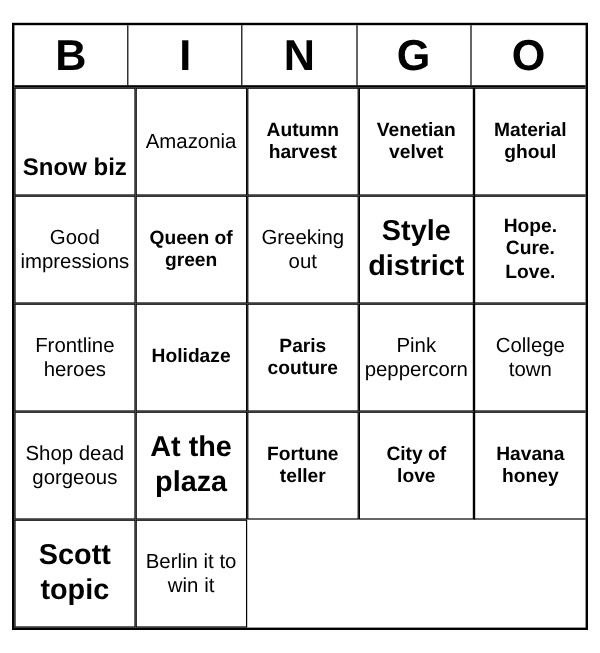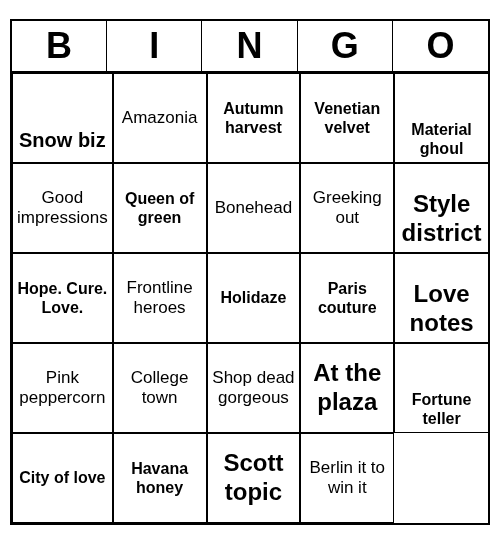--- a/index.html
+++ b/index.html
@@ -53,21 +53,20 @@
       align-items: center;
       justify-content: center;
       text-align: center;
       padding: 4px;
       min-height: 90px;
       position: relative;
     }
 
     .bingo-cell:nth-child(5n) {
       border-right: none;
-      align-items: flex-end;
     }
 
     .bingo-cell-text {
       line-height: 1.2;
     }
 
     .large-text {
       font-size: 20px;
       font-weight: bold;
       margin-top: 44px;
@@ -114,42 +113,36 @@
       <div class="bingo-cell">
         <span class="bingo-cell-text medium-text">Material ghoul</span>
       </div>
       <div class="bingo-cell">
         <span class="bingo-cell-text small-text">Good impressions</span>
       </div>
       <div class="bingo-cell">
         <span class="bingo-cell-text medium-text">Queen of green</span>
       </div>
       <div class="bingo-cell">
-        <span class="bingo-cell-text small-text">Bonehead</span>
-      </div>
-      <div class="bingo-cell">
         <span class="bingo-cell-text small-text">Greeking out</span>
       </div>
       <div class="bingo-cell">
         <span class="bingo-cell-text very-large-text">Style district</span>
       </div>
       <div class="bingo-cell">
         <span class="bingo-cell-text medium-text">Hope. Cure. Love.</span>
       </div>
       <div class="bingo-cell">
         <span class="bingo-cell-text small-text">Frontline heroes</span>
       </div>
       <div class="bingo-cell">
         <span class="bingo-cell-text medium-text">Holidaze</span>
       </div>
       <div class="bingo-cell">
         <span class="bingo-cell-text medium-text">Paris couture</span>
-      </div>
-      <div class="bingo-cell">
-        <span class="bingo-cell-text very-large-text">Love notes</span>
       </div>
       <div class="bingo-cell">
         <span class="bingo-cell-text small-text">Pink peppercorn</span>
       </div>
       <div class="bingo-cell">
         <span class="bingo-cell-text small-text">College town</span>
       </div>
       <div class="bingo-cell">
         <span class="bingo-cell-text small-text">Shop dead gorgeous</span>
       </div>

